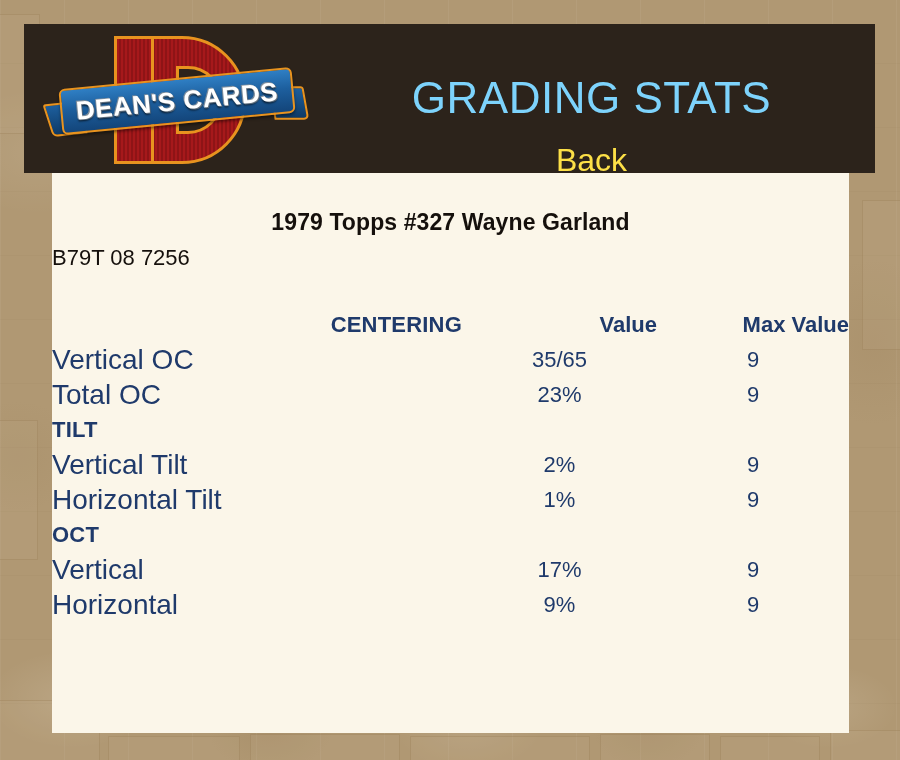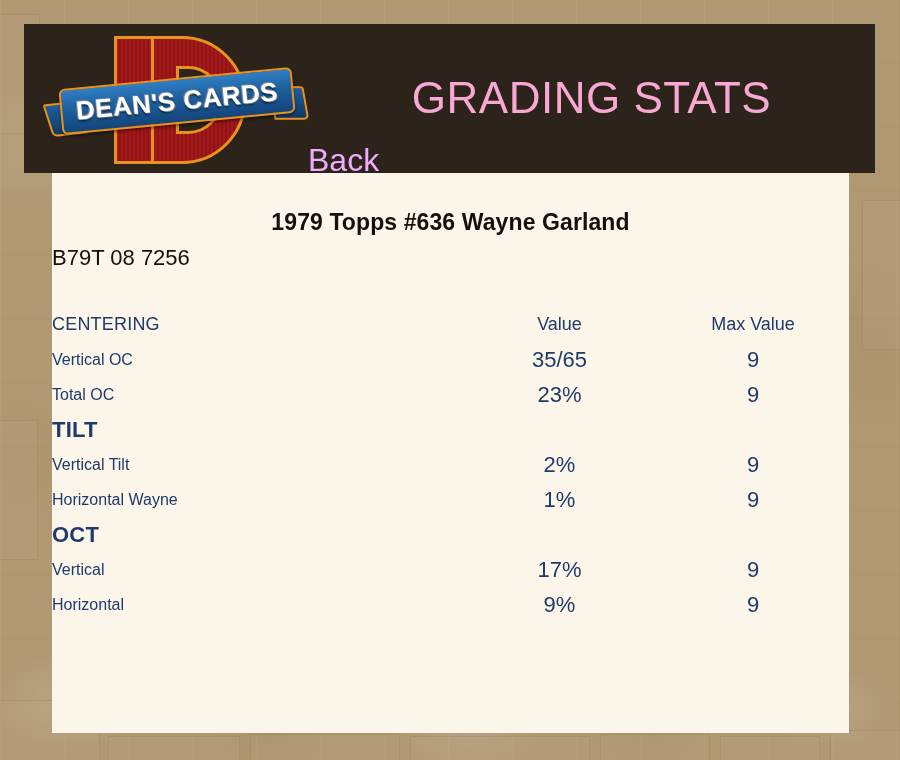--- a/index.html
+++ b/index.html
@@ -95,27 +95,27 @@
     font-family:"Liberation Sans", sans-serif;
     text-shadow:
       -1px -1px 0 #7e8d9c, 1px 1px 0 #5c6b7a,
       0 2px 2px rgba(0,0,0,.6);
     white-space:nowrap;
   }
 
   
   #header-title {
     position:absolute; left:284px; top:52px; width:567px;
-    text-align:center; color:#f9a8d4;
+    text-align:center; color:#7dd3fc;
     font-size:44px; font-weight:normal; letter-spacing:.5px;
     line-height:1;
   }
   #header-sub {
     position:absolute; left:284px; top:120px; width:567px;
-    text-align:left; color:#f0abfc;
+    text-align:center; color:#fde047;
     font-size:32px; font-weight:normal; line-height:1;
   }
 
   
   #panel {
     position:absolute; left:52px; top:173px; width:797px; height:560px;
     background:#fbf6e9;
   }
 
   #card-title {
@@ -124,25 +124,25 @@
     letter-spacing:.1px;
   }
   #card-code {
     margin-top:9px; text-align:left;
     font-size:22px; font-weight:normal; color:#15100c;
   }
 
   
   #stats { margin-top:36px; width:100%; border-collapse:collapse; }
   #stats td { padding:0; line-height:35px; height:35px; vertical-align:middle; color:#1f3a6b; }
-  .c-label { width:410px; font-size:16px; }
+  .c-label { width:410px; font-size:28px; }
   .c-value { width:195px; font-size:22px; text-align:center; }
   .c-grade { width:192px; font-size:22px; text-align:center; }
 
-  tr.head-row td { font-weight:normal; font-size:18px; }
+  tr.head-row td { font-weight:bold; font-size:22px;text-align:right; }
   tr.head-row .c-label { padding-left:102px; letter-spacing:.2px; }
   tr.section-row td { font-weight:bold; font-size:22px; }
   tr.section-row .c-label { padding-left:102px; letter-spacing:.2px; }
   tr.data-row .c-label { padding-left:152px; font-weight:normal; }
 </style>
 </head>
 <body>
 
 <div id="backdrop"></div>
 
@@ -172,21 +172,21 @@
       <div class="ribbon-text">DEAN'S CARDS</div>
     </div>
   </div>
 
   <div id="header-title">GRADING STATS</div>
   <div id="header-sub">Back</div>
 </div>
 
 <div id="panel">
 
-  <div id="card-title">1979 Topps #636 Wayne Garland</div>
+  <div id="card-title">1979 Topps #327 Wayne Garland</div>
   <div id="card-code">B79T 08 7256</div>
 
   <table id="stats">
     <tbody>
 
       <tr class="head-row">
         <td class="c-label">CENTERING</td>
         <td class="c-value">Value</td>
         <td class="c-grade">Max Value</td>
       </tr>
@@ -207,21 +207,21 @@
         <td class="c-value"></td>
         <td class="c-grade"></td>
       </tr>
 
       <tr class="data-row">
         <td class="c-label">Vertical Tilt</td>
         <td class="c-value">2%</td>
         <td class="c-grade">9</td>
       </tr>
       <tr class="data-row">
-        <td class="c-label">Horizontal Wayne</td>
+        <td class="c-label">Horizontal Tilt</td>
         <td class="c-value">1%</td>
         <td class="c-grade">9</td>
       </tr>
 
       <tr class="section-row">
         <td class="c-label">OCT</td>
         <td class="c-value"></td>
         <td class="c-grade"></td>
       </tr>
 

